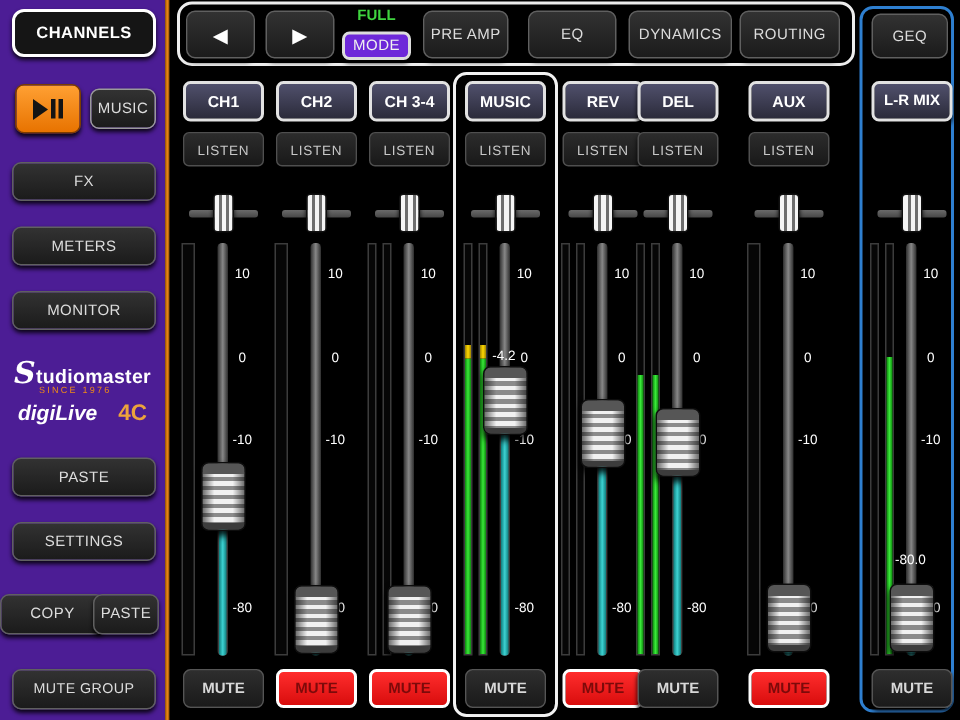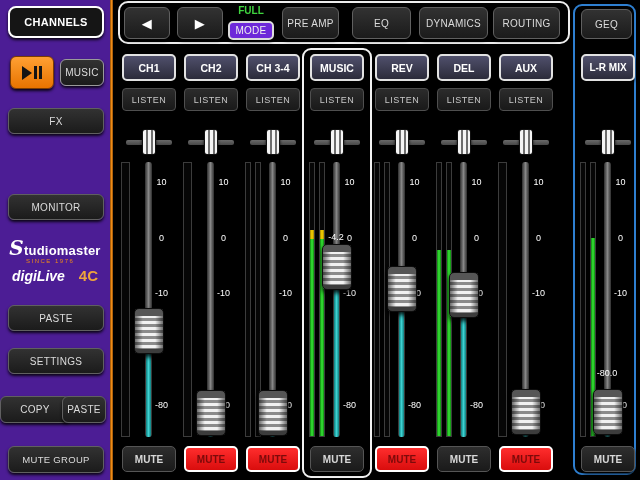--- a/index.html
+++ b/index.html
@@ -110,20 +110,21 @@
     <button class="btn channels">CHANNELS</button>
     <button class="btn playbtn">
       <span class="play-icon">
         <span class="tri"></span>
           <span class="bar"></span>
           <span class="bar"></span>
       </span>
     </button>
     <button class="btn music-sb">MUSIC</button>
     <button class="btn sb" style="top:108px">FX</button>
+    <button class="btn sb" style="top:151px">METERS</button>
     <button class="btn sb" style="top:194px">MONITOR</button>
 
     <div class="logo">
       <div class="brand">Studiomaster</div>
       <div class="brand-sub">SINCE 1976</div>
       <div class="product-line">
         <span>digiLive</span><span class="product-model">4C</span>
       </div>
     </div>
 
@@ -253,21 +254,21 @@
     <div class="track-lower" style="top: 238.945px; height: 148.055px;"></div>
     <span class="tick t0">10</span>
     <span class="tick t1">0</span>
     <span class="tick t2">-10</span>
     <span class="tick t3">-80</span>
 
     <div class="fader-cap" style="top: 215.945px;"></div>
     <div class="mute-btn muted">MUTE</div>
   </div>
 
-  <div class="strip" style="left:433px" data-meters="2">
+  <div class="strip" style="left:421px" data-meters="2">
     <div class="ch-header">DEL</div>
     <div class="listen-btn">LISTEN</div>
     <div class="pan-track"></div>
     <div class="pan-handle"></div>
     <div class="meter m1">
         <div class="meter-green" style="height: 186px;"></div>
       </div>
     <div class="meter m2">
         <div class="meter-green" style="height: 186px;"></div>
       </div>

